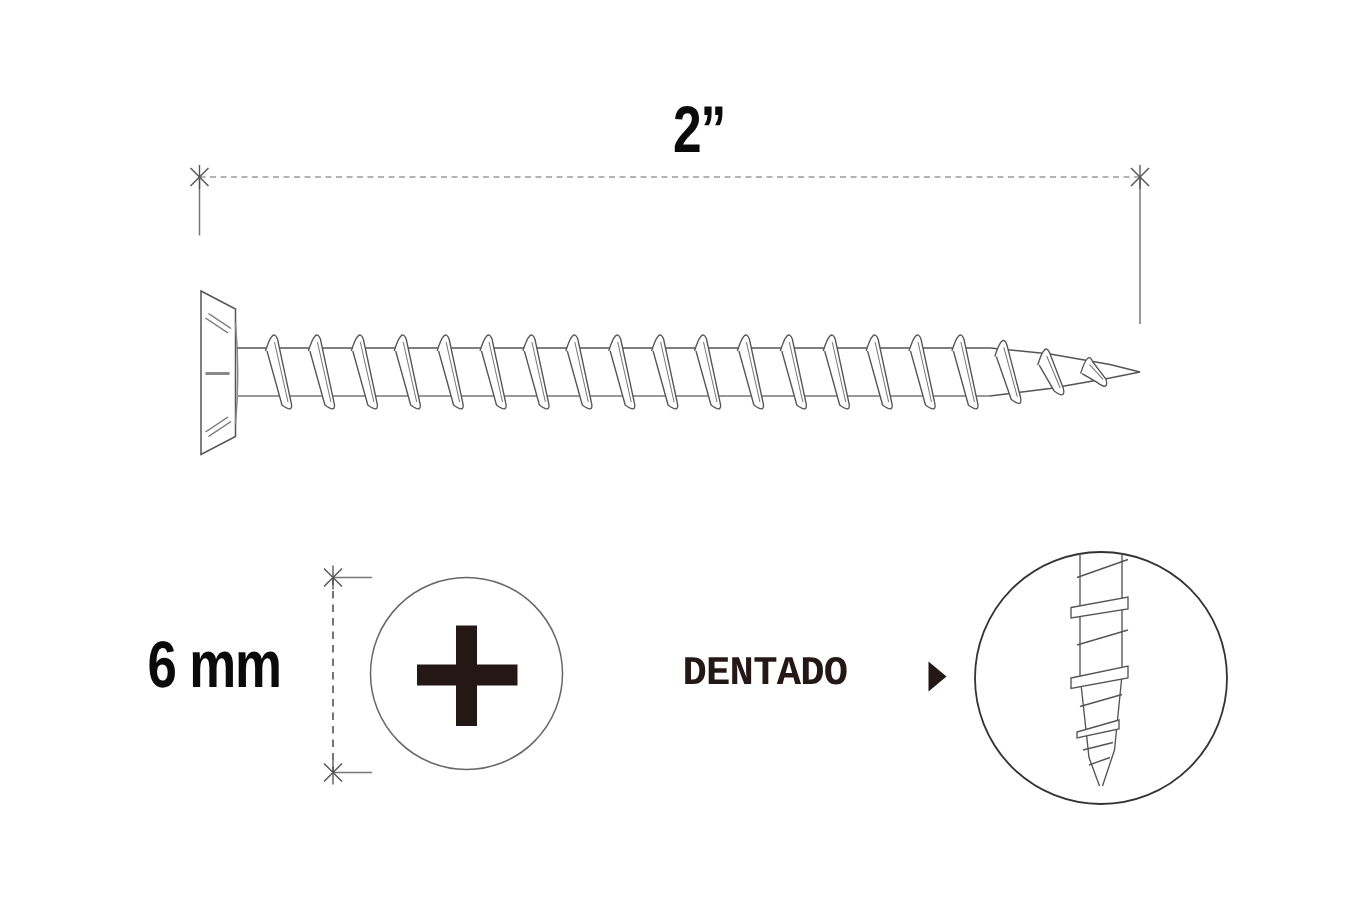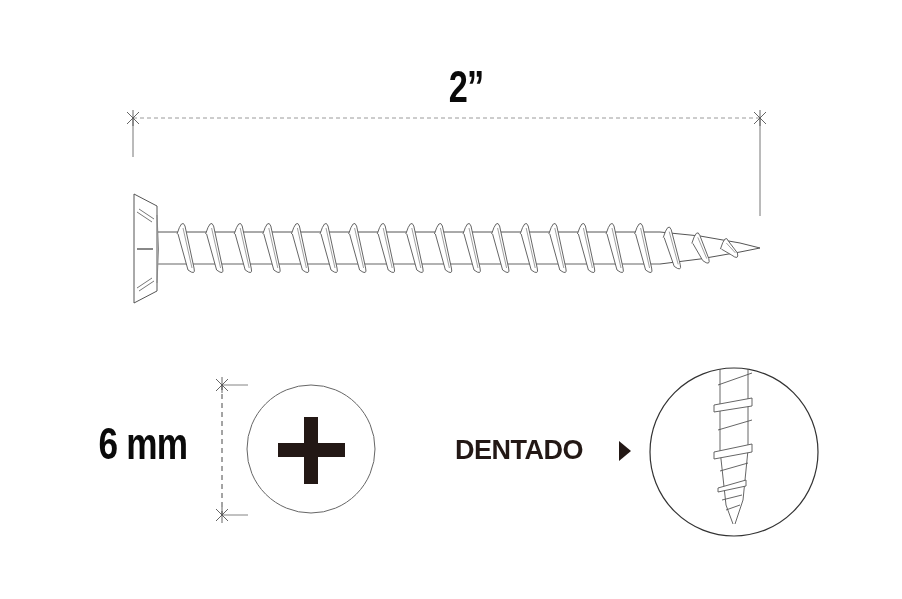--- a/index.html
+++ b/index.html
@@ -14,21 +14,21 @@
     }
     .diameter-label {
       left: 98px; top: 418px; width: 112px; text-align: center;
       font-family: "Liberation Sans", sans-serif; font-weight: bold;
       font-size: 44px; line-height: 52px; color: #0a0a0a;
       transform: scaleX(0.80); transform-origin: left center;
       letter-spacing: -1px; white-space: nowrap;
     }
     .thread-label {
       left: 455px; top: 433px;
-      font-family: Liberation Sans, sans-serif; font-weight: bold;
+      font-family: Liberation Mono, monospace; font-weight: bold;
       font-size: 27px; line-height: 34px; color: #231815;
       letter-spacing: -0.5px; white-space: nowrap;
     }
     svg.layer { position: absolute; left: 0; top: 0; }
   </style>
 </head>
 <body>
 
 <div class="abs length-label">2”</div>
 

